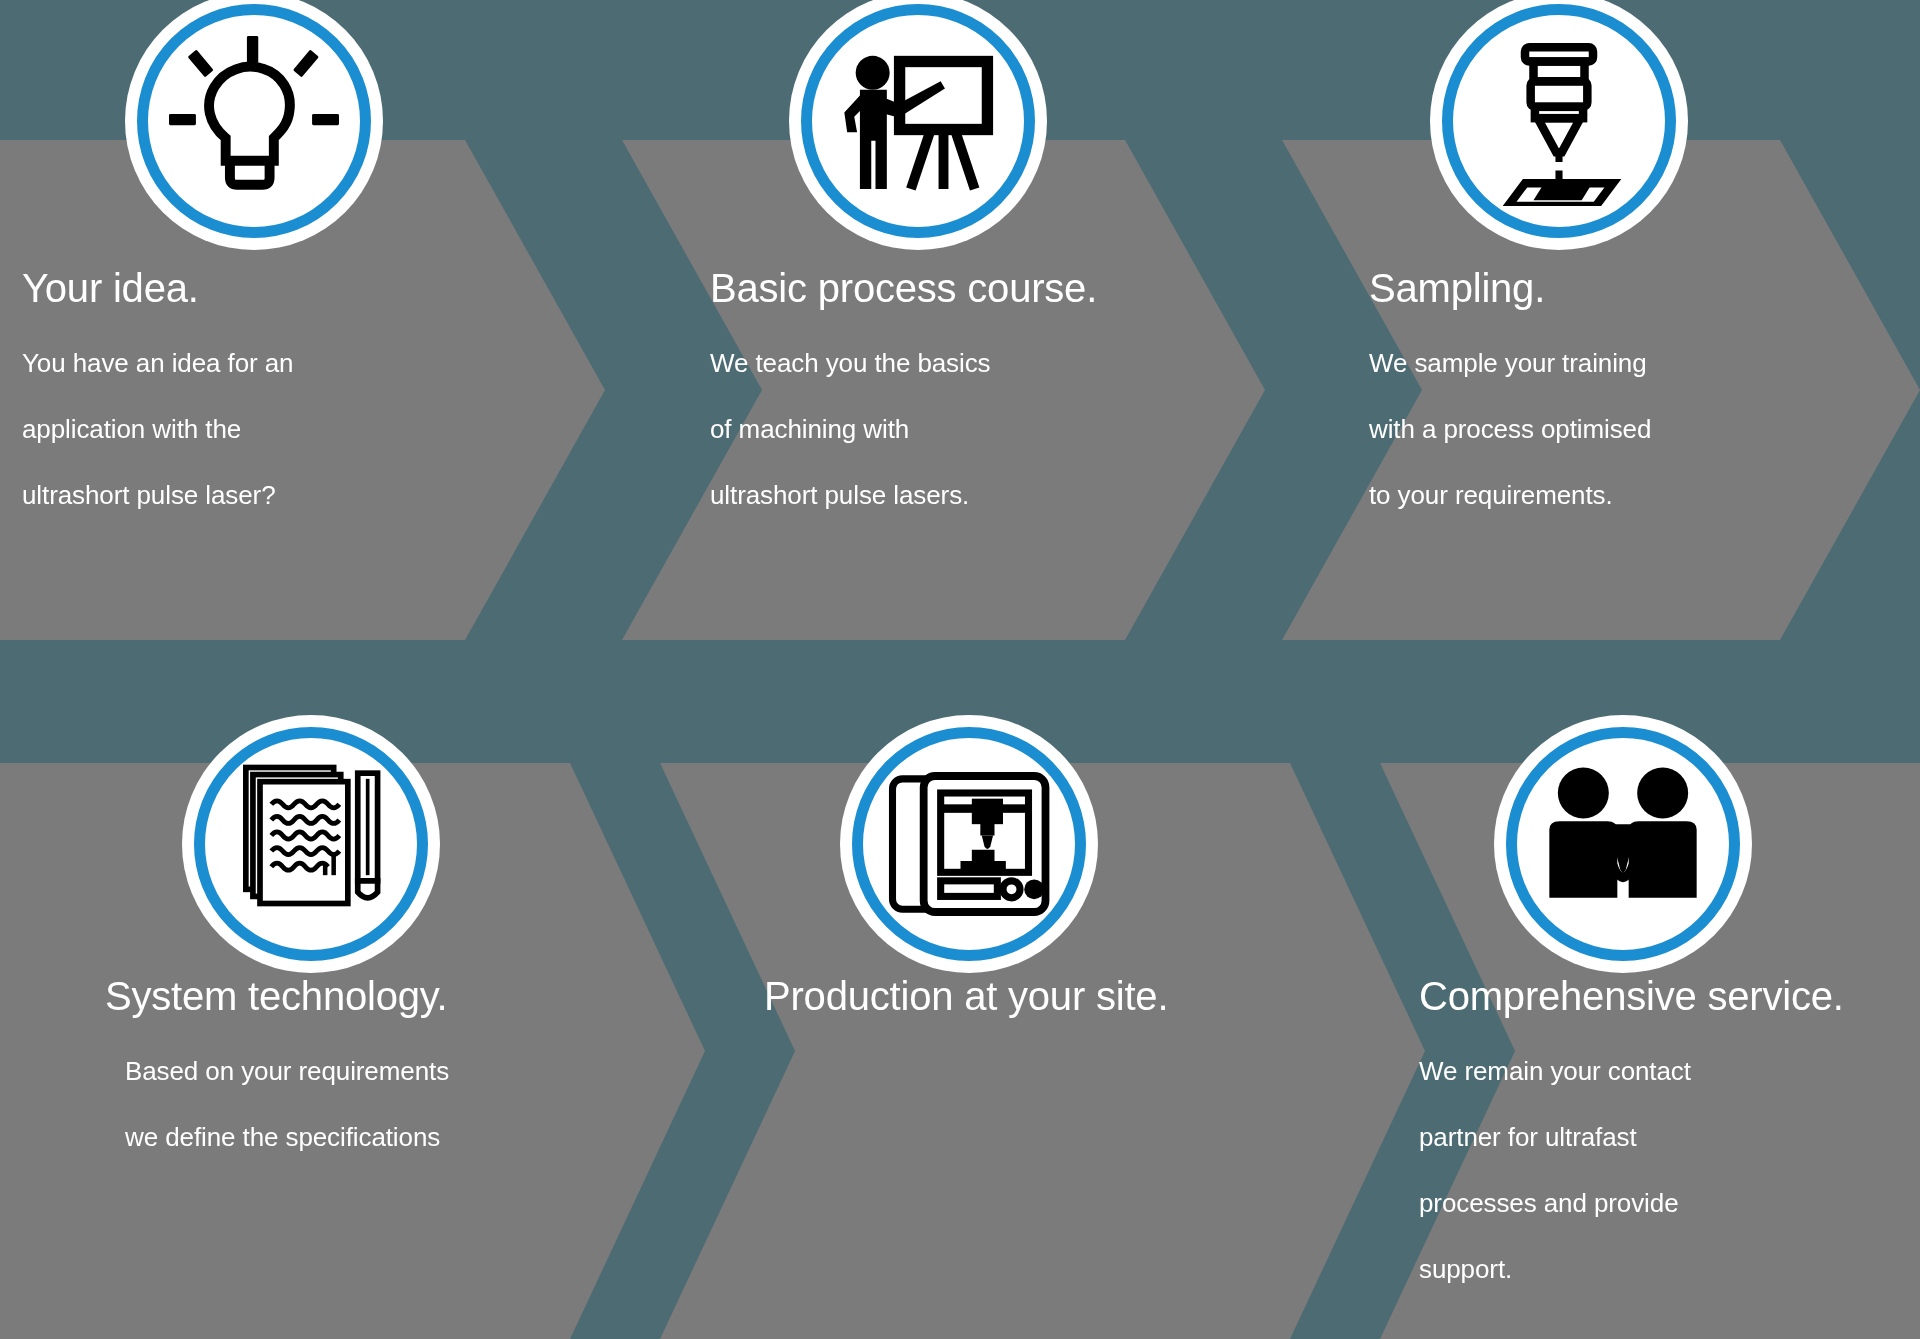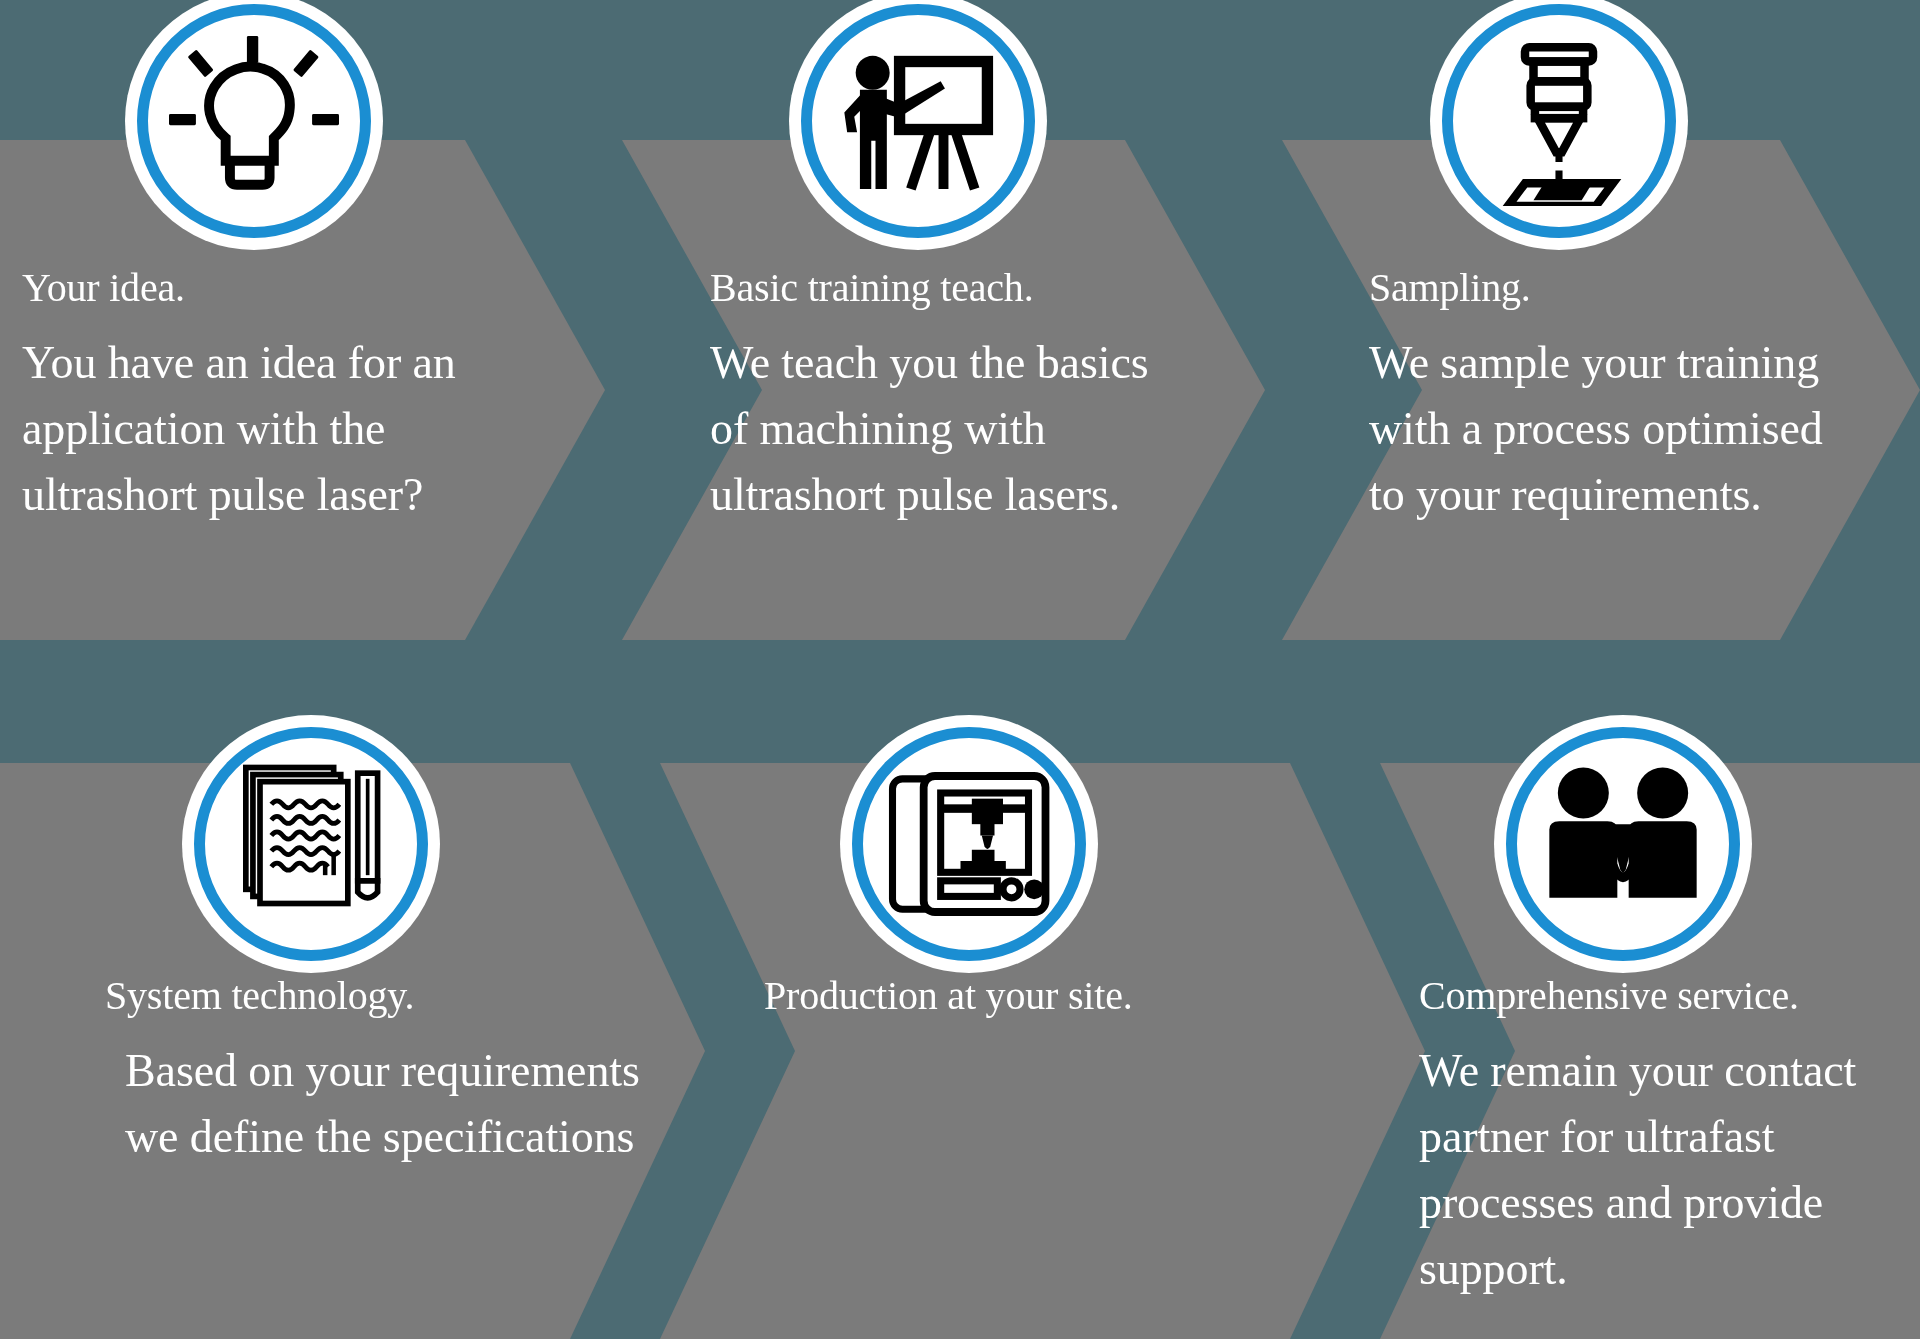--- a/index.html
+++ b/index.html
@@ -3,21 +3,21 @@
 <meta charset="utf-8">
 <style>
   * { margin:0; padding:0; box-sizing:border-box; }
   html, body { width:1920px; height:1339px; }
   body {
     background:#4c6b73;
     font-family:"Liberation Sans", sans-serif;
     overflow:hidden;
     position:relative;
   }
-  #stage { position:absolute; inset:0; width:1896px; height:1339px;font-family:Liberation Serif, serif; }
+  #stage { position:absolute; inset:0; width:1896px; height:1339px; }
 
   
   .row { position:absolute; left:0; width:1920px; }
   .row-top    { top:140px;  height:500px; }
   .row-bottom { top:763px;  height:576px; }
 
   .chev-svg { position:absolute; left:0; top:0; }
 
   
   .panel-text {
@@ -26,21 +26,21 @@
     z-index:4;
   }
   .p-title {
     font-size:40px;
     font-weight:400;
     line-height:1.0;
     letter-spacing:-0.2px;
     white-space:nowrap;
   }
   .p-body {
-    font-size:46px;
+    font-size:26px;
     font-weight:400;
     line-height:66px;
     letter-spacing:-0.1px;
   }
   .p-body div { white-space:nowrap; }
 
   
   .badge {
     position:absolute;
     width:258px; height:258px;
@@ -94,21 +94,21 @@
   <div class="panel-text" style="left:22px; top:268px;">
     <div class="p-title">Your idea.</div>
     <div class="p-body" style="margin-top:22px;">
       <div>You have an idea for an</div>
       <div>application with the</div>
       <div>ultrashort pulse laser?</div>
     </div>
   </div>
 
   <div class="panel-text" style="left:710px; top:268px;">
-    <div class="p-title">Basic training teach.</div>
+    <div class="p-title">Basic process course.</div>
     <div class="p-body" style="margin-top:22px;">
       <div>We teach you the basics</div>
       <div>of machining with</div>
       <div>ultrashort pulse lasers.</div>
     </div>
   </div>
 
   <div class="panel-text" style="left:1369px; top:268px;">
     <div class="p-title">Sampling.</div>
     <div class="p-body" style="margin-top:22px;">

